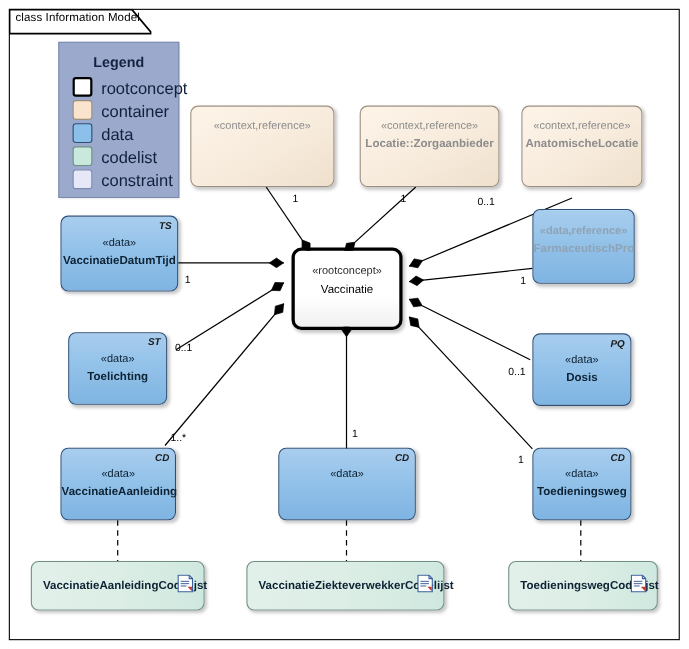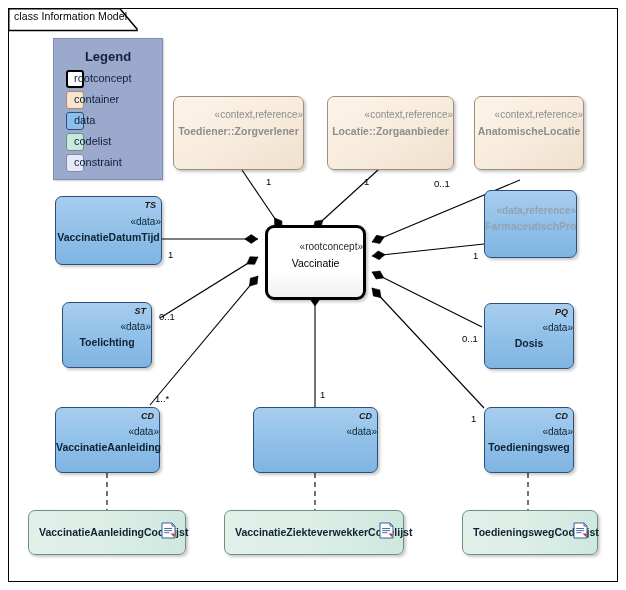--- a/index.html
+++ b/index.html
@@ -78,21 +78,20 @@
     position: absolute;
     left: 0;
     right: 0;
     text-align: center;
     line-height: 1.28;
     z-index: 4;
   }
   .stereo {
     font-size: 10px;
     white-space: nowrap;
-    text-align: right;
   }
   .nodename {
     font-size: 10.5px;
     font-weight: bold;
     white-space: nowrap;
   }
   .type-marker {
     position: absolute;
     right: 5px;
     top: 3px;
@@ -190,23 +189,23 @@
     position: absolute;
     left: 0;
     top: 0;
     width: 18px;
     height: 18px;
     border-radius: 3px;
     box-sizing: border-box;
   }
   .legend-text {
     position: absolute;
-    left: 8px;
+    left: 26px;
     top: 2px;
-    font-size: 11px;
+    font-size: 15px;
     color: #10203a;
     white-space: nowrap;
   }
   .sw-rootconcept { background: #ffffff; border: 2.2px solid #000000; }
   .sw-container  { background: #fae4cd; border: 1px solid #9d8f7d; }
   .sw-data       { background: #8cc0ea; border: 1px solid #2c4f78; }
   .sw-codelist   { background: #c9e9dc; border: 1px solid #6f8f81; }
   .sw-constraint { background: #e6e8f7; border: 1px solid #7d8cae; }
 
   
@@ -281,21 +280,20 @@
       <span class="legend-text">codelist</span>
     </div>
     <div class="legend-row" style="top:115px;">
       <span class="legend-swatch sw-constraint"></span>
       <span class="legend-text">constraint</span>
     </div>
   </div>
 
   <div class="node n-container" style="left:173px; top:96px; width:131px; height:74px;">
     <div class="node-text stereo" style="top:12px;">«context,reference»</div>
-    <div class="node-text nodename" style="top:28px;">Toediener::Zorgverlener</div>
   </div>
 
   <div class="node n-container" style="left:327px; top:96px; width:127px; height:74px;">
     <div class="node-text stereo" style="top:12px;">«context,reference»</div>
     <div class="node-text nodename" style="top:28px;">Locatie::Zorgaanbieder</div>
   </div>
 
   <div class="node n-container" style="left:474px; top:96px; width:110px; height:74px;">
     <div class="node-text stereo" style="top:12px;">«context,reference»</div>
     <div class="node-text nodename" style="top:28px;">AnatomischeLocatie</div>

